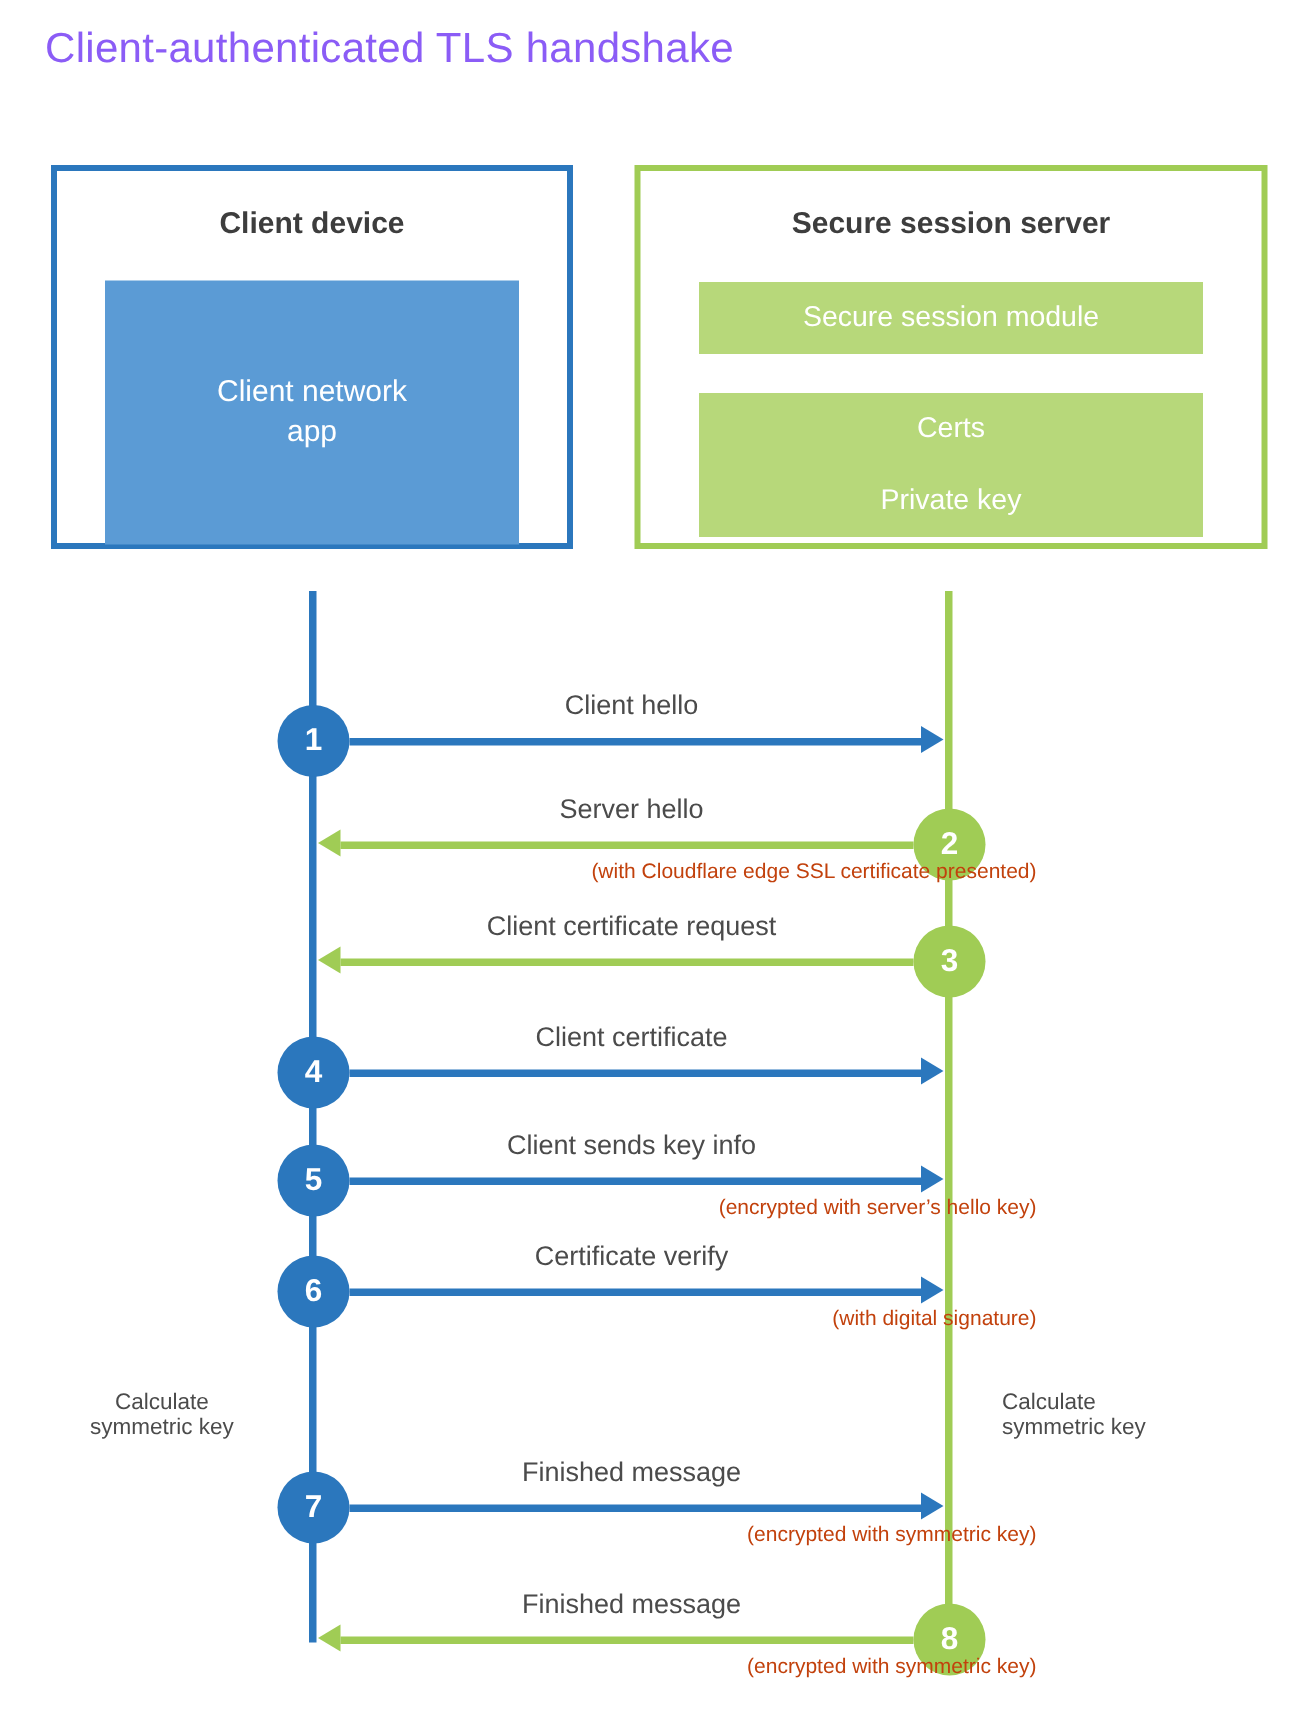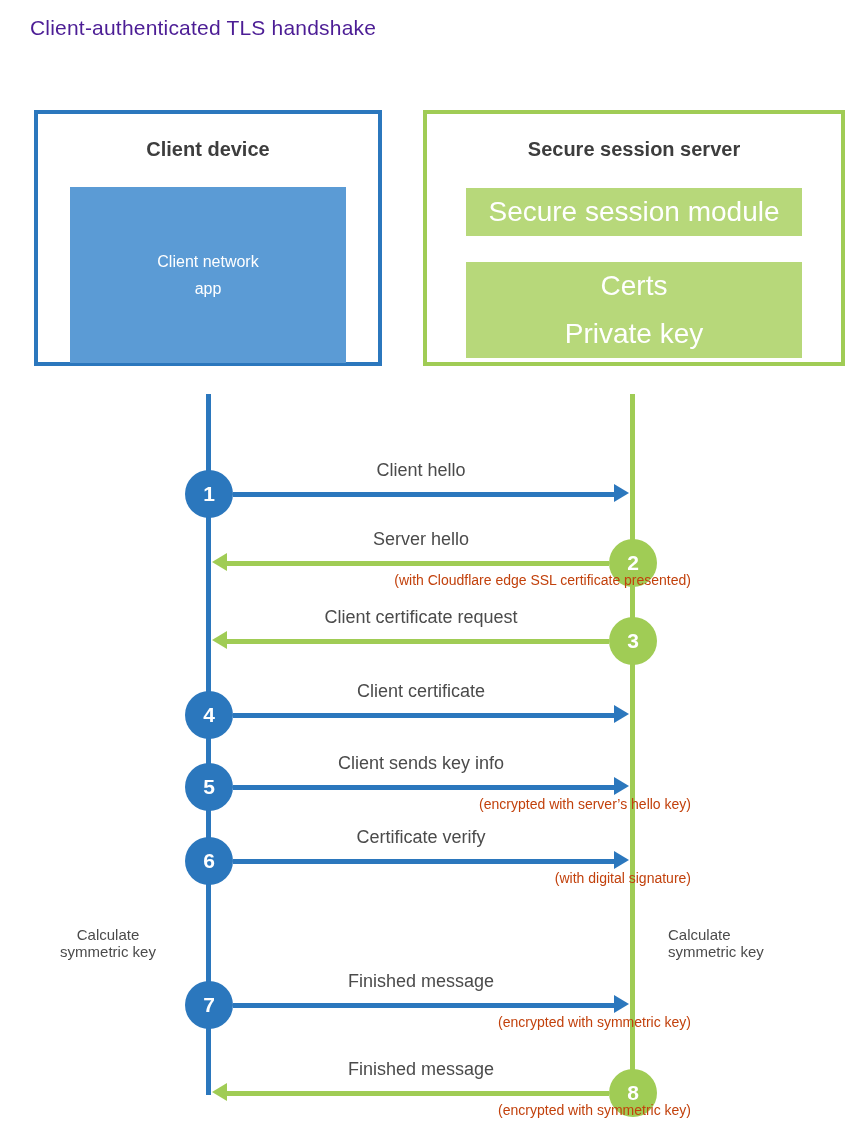--- a/index.html
+++ b/index.html
@@ -9,23 +9,23 @@
     width: 865px;
     height: 1146px;
     background: #ffffff;
     font-family: "Liberation Sans", "DejaVu Sans", sans-serif;
     overflow: hidden;
   }
   .page-title {
     position: absolute;
     left: 30px;
     top: 16px;
-    font-size: 21px;
+    font-size: 28px;
     font-weight: 300;
-    color: #4c1d95;
+    color: #8b5cf6;
     letter-spacing: 0.2px;
   }
   
   .entity-box {
     position: absolute;
     top: 110px;
     height: 256px;
     background: #ffffff;
   }
   .client-box { left: 34px; width: 348px; border: 4px solid #2b77bd; }
@@ -41,36 +41,36 @@
     color: #3d3d3d;
   }
   .client-app {
     position: absolute;
     left: 32px;
     top: 73px;
     width: 276px;
     height: 176px;
     background: #5b9bd5;
     color: #ffffff;
-    font-size: 16px;
+    font-size: 20px;
     display: flex;
     align-items: center;
     justify-content: center;
     text-align: center;
     white-space: pre-line;
     line-height: 27px;
   }
   .server-bar {
     position: absolute;
     left: 39px;
     width: 336px;
     height: 48px;
     background: #b7d87a;
     color: #ffffff;
-    font-size: 28px;
+    font-size: 19px;
     display: flex;
     align-items: center;
     justify-content: center;
   }
   .bar-1 { top: 74px; }
   .bar-2 { top: 148px; }
   .bar-3 { top: 196px; }
   
   .vline { position: absolute; width: 5px; top: 394px; height: 701px; }
   .vline.blue { left: 206px; background: #2b77bd; }

